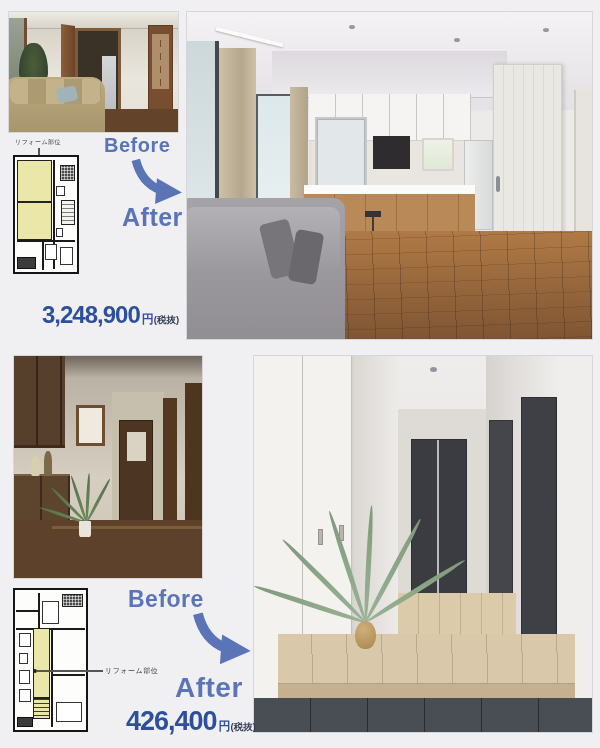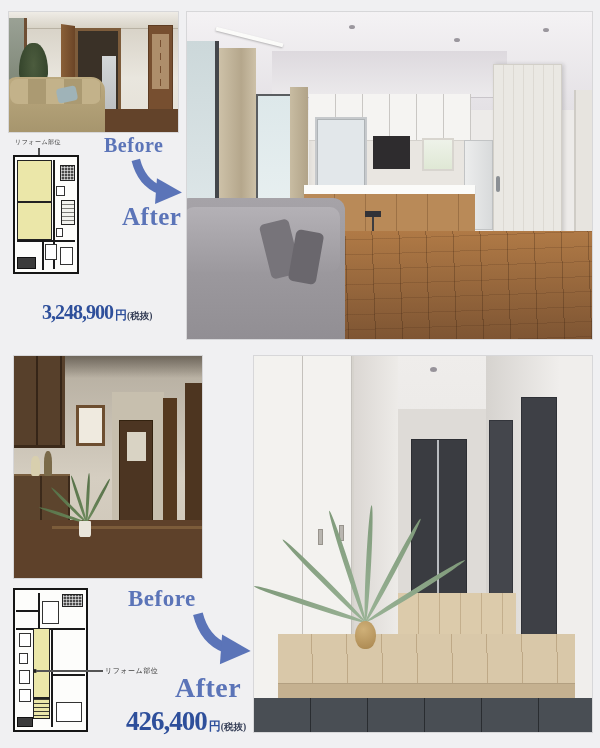--- a/index.html
+++ b/index.html
@@ -1,17 +1,17 @@
 <!DOCTYPE html>
 <html style="--background: #f0f0f2; --accent-blue: #5b74b8; --price-blue: #2e4f9b; --plan-highlight: #ebe7a9;"><head>
 <meta charset="utf-8">
 <style>
   html,body{margin:0;padding:0;}
   body{font-family:"Liberation Sans",sans-serif;background:var(--background,#f0f0f2);}
-  .page{position:relative;width:600px;height:748px;background:var(--background,#f0f0f2);overflow:hidden;font-family:Liberation Serif, serif;}
+  .page{position:relative;width:600px;height:748px;background:var(--background,#f0f0f2);overflow:hidden;}
   .photo{position:absolute;overflow:hidden;box-shadow:0 0 0 1px rgba(0,0,0,.10);}
   .photo *{position:absolute;}
 
   
   .ba-label{position:absolute;color:var(--accent-blue,#5b74b8);font-weight:bold;letter-spacing:.5px;}
   .price{position:absolute;white-space:nowrap;}
   .price .num{color:var(--price-blue,#2e4f9b);font-weight:bold;letter-spacing:-1px;}
   .price .unit{color:var(--price-blue,#2e4f9b);font-weight:bold;font-size:12px;margin-left:2px;}
   .price .note{color:#333c55;font-weight:bold;font-size:9.5px;}
   .plan-label{position:absolute;font-size:6px;color:#333;letter-spacing:.5px;white-space:nowrap;}
@@ -204,21 +204,21 @@
     </div>
 
     <div class="ba-label" style="left:104px;top:134px;font-size:20px;">Before</div>
     <svg class="arrow" style="left:126px;top:157px;" width="60" height="50" viewBox="0 0 60 52">
       <path d="M9 3 C 13 19, 21 29, 34 34" fill="none" stroke-width="9"></path>
       <polygon points="31,22 57,37 29,49"></polygon>
     </svg>
     <div class="ba-label" style="left:122px;top:203px;font-size:25px;">After</div>
 
     <div class="price" style="left:42px;top:301px;">
-      <span class="num" style="font-size:20px;">3,248,900</span><span class="unit">円</span><span class="note">(税抜)</span>
+      <span class="num" style="font-size:24px;">3,248,900</span><span class="unit">円</span><span class="note">(税抜)</span>
     </div>
   </section>
 
   <section>
 
     <div class="photo" id="photo3">
       <div class="shadow-top"></div>
       <div class="cabU"></div>
       <div class="cabL"></div>
       <div class="bottle1"></div>

